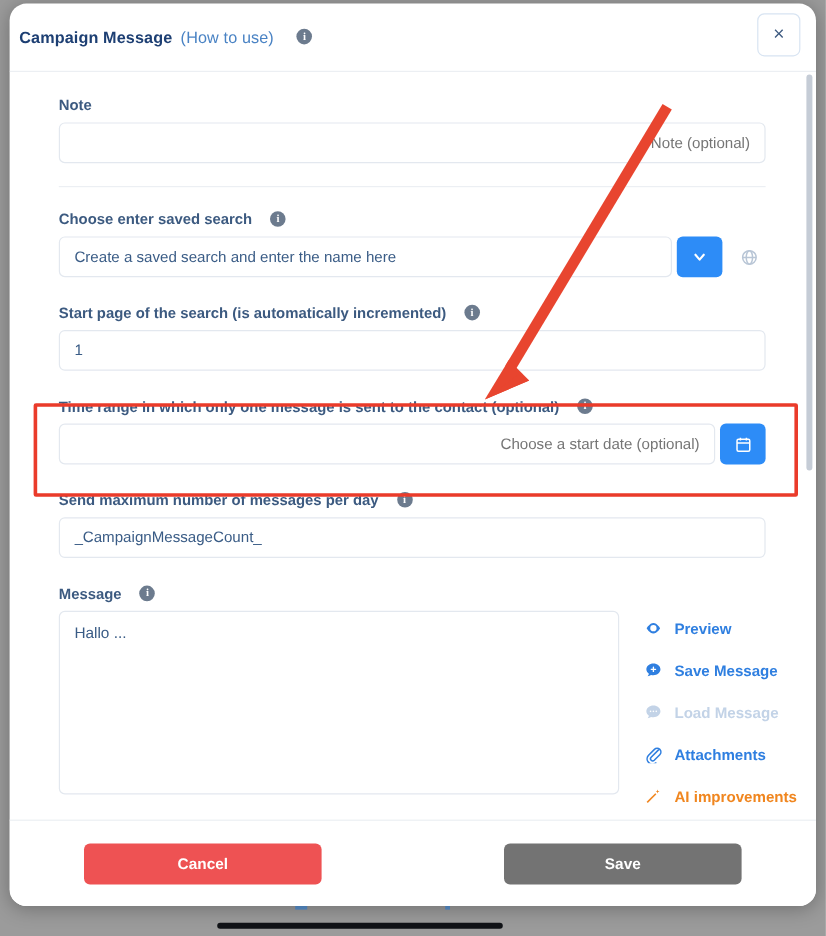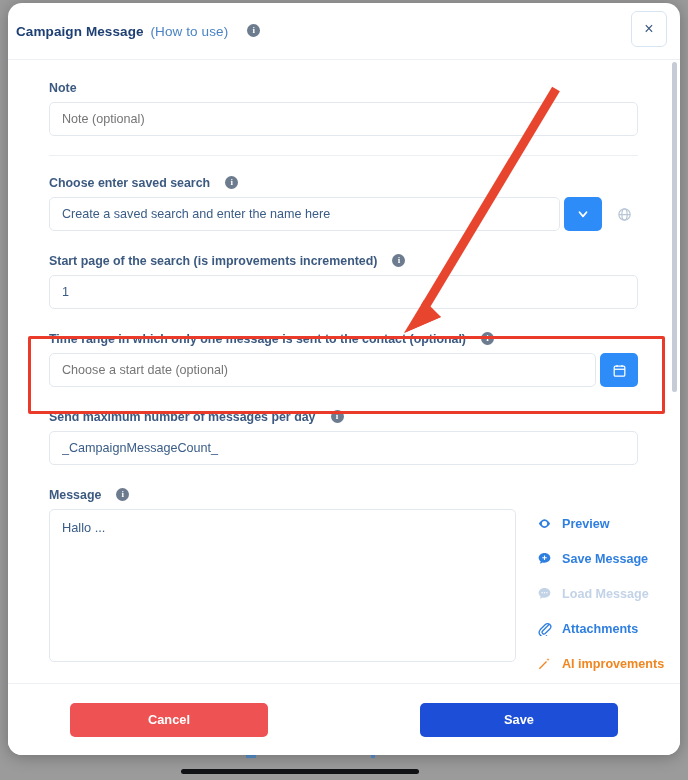--- a/index.html
+++ b/index.html
@@ -164,21 +164,21 @@
     background: #fff;
     padding: 0 12px;
     font-size: 12.6px;
     color: #3a5c86;
     display: flex;
     align-items: center;
     font-family: "Liberation Sans", sans-serif;
     width: 100%;
     outline: none;
   }
-  .text-input.ph { color: #a9b4c2; }
+  .text-input.ph { color: #a9b4c2; text-align: right; }
 
   .blue-btn {
     flex: 0 0 auto;
     width: 38px;
     margin-left: 4px;
     border-radius: 5px;
     background: #2d8cf7;
     color: #fff;
     display: flex;
     align-items: center;
@@ -290,21 +290,21 @@
     height: 34px;
     border-radius: 5px;
     border: none;
     font-size: 12.8px;
     font-weight: bold;
     color: #fff;
     cursor: pointer;
     font-family: "Liberation Sans", sans-serif;
   }
   .btn-cancel { background: #ee5253; }
-  .btn-save { background: #1d4ed8; text-align: center; }
+  .btn-save { background: #737373; text-align: center; }
 </style>
 </head>
 <body>
 
 <div id="app-root">
 
   <div class="bg-remnant r1"></div>
   <div class="bg-remnant r2"></div>
   <div class="home-indicator"></div>
 
@@ -354,21 +354,21 @@
                 <ellipse cx="12" cy="12" rx="4.2" ry="9"></ellipse>
               </svg>
             </div>
           </div>
         </div>
 
         <div class="gap-md"></div>
 
         <div class="field">
           <div class="field-label">
-            <span>Start page of the search (is improvements incremented)</span>
+            <span>Start page of the search (is automatically incremented)</span>
             <span class="info-icon">i</span>
           </div>
           <div class="input-row">
             <input class="text-input" type="text" value="1" style="">
           </div>
         </div>
 
         <div class="gap-md"></div>
 
         <div class="field">

